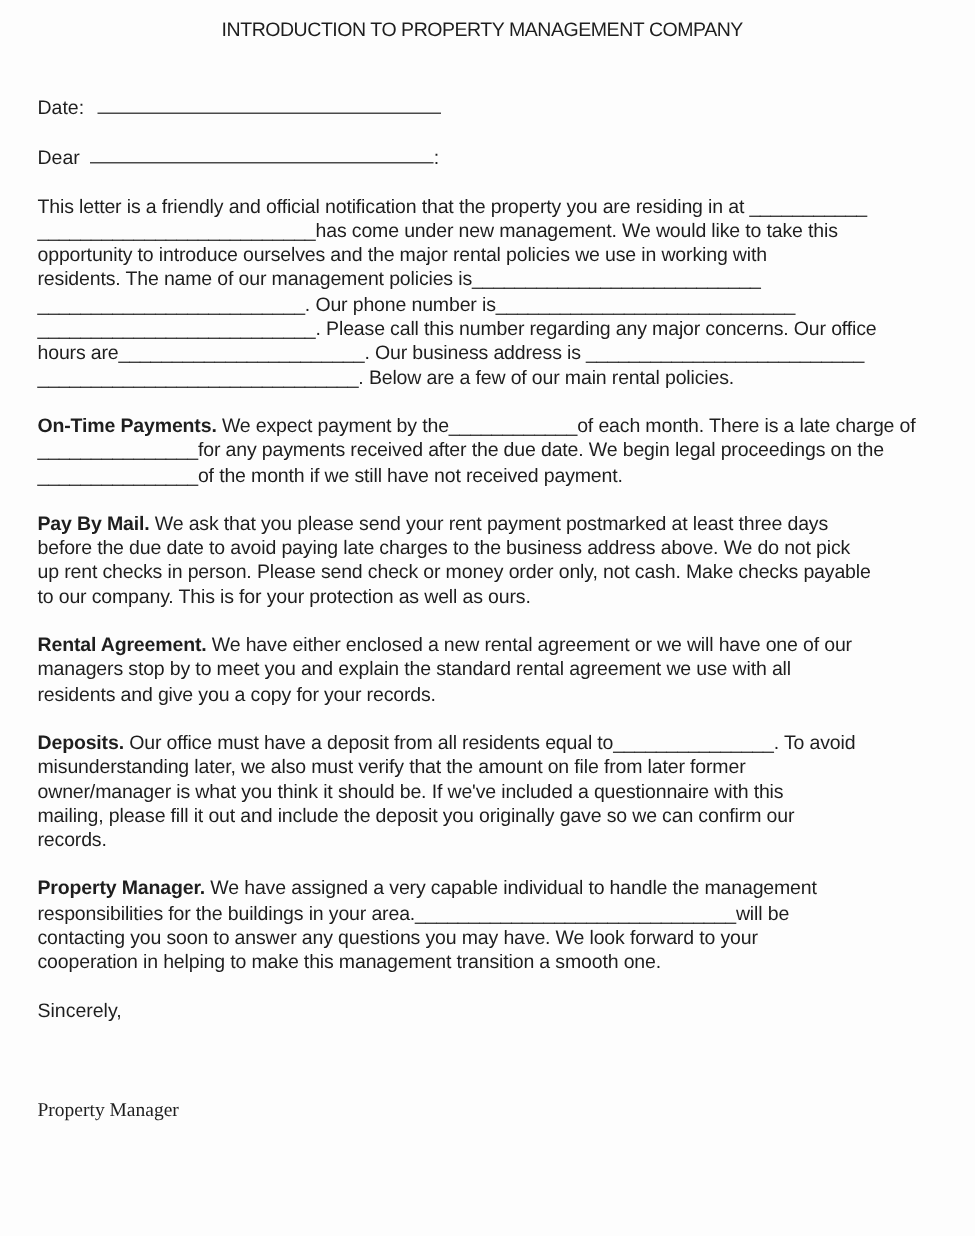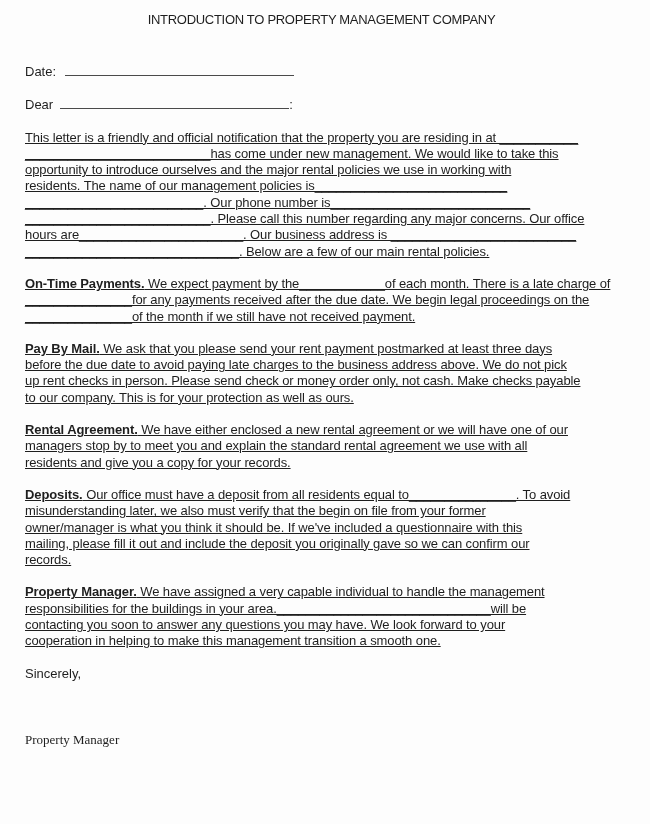--- a/index.html
+++ b/index.html
@@ -29,21 +29,21 @@
   .dear-row { margin-top: 16px; }
   .blank-rule {
     display: inline-block;
     width: 229px;
     height: 12px;
     border-bottom: 1.5px solid #4a4a4a;
     margin-left: 9px;
     vertical-align: baseline;
   }
   .dear-row .blank-rule { margin-left: 7px; }
-  .para { margin-top: 16px; text-decoration: underline; }
+  .para { margin-top: 16px; }
   .line {
     white-space: pre;
     line-height: 16.3px;
     letter-spacing: -0.1px;
   }
   .lead { font-weight: 700; }
   .closing { margin-top: 16px; line-height: 16.3px; }
   .signature { margin-top: 50px; line-height: 16.3px; font-family: Liberation Serif, serif; }
 </style>
 </head>
@@ -82,21 +82,21 @@
         <div class="line">up rent checks in person. Please send check or money order only, not cash. Make checks payable</div>
         <div class="line">to our company. This is for your protection as well as ours.</div>
       </div>
       <div class="para">
         <div class="line"><span class="lead">Rental Agreement.</span> We have either enclosed a new rental agreement or we will have one of our</div>
         <div class="line">managers stop by to meet you and explain the standard rental agreement we use with all</div>
         <div class="line">residents and give you a copy for your records.</div>
       </div>
       <div class="para">
         <div class="line"><span class="lead">Deposits.</span> Our office must have a deposit from all residents equal to_______________. To avoid</div>
-        <div class="line">misunderstanding later, we also must verify that the begin on file from your former</div>
+        <div class="line">misunderstanding later, we also must verify that the amount on file from later former</div>
         <div class="line">owner/manager is what you think it should be. If we've included a questionnaire with this</div>
         <div class="line">mailing, please fill it out and include the deposit you originally gave so we can confirm our</div>
         <div class="line">records.</div>
       </div>
       <div class="para">
         <div class="line"><span class="lead">Property Manager.</span> We have assigned a very capable individual to handle the management</div>
         <div class="line">responsibilities for the buildings in your area.______________________________will be</div>
         <div class="line">contacting you soon to answer any questions you may have. We look forward to your</div>
         <div class="line">cooperation in helping to make this management transition a smooth one.</div>
       </div>

